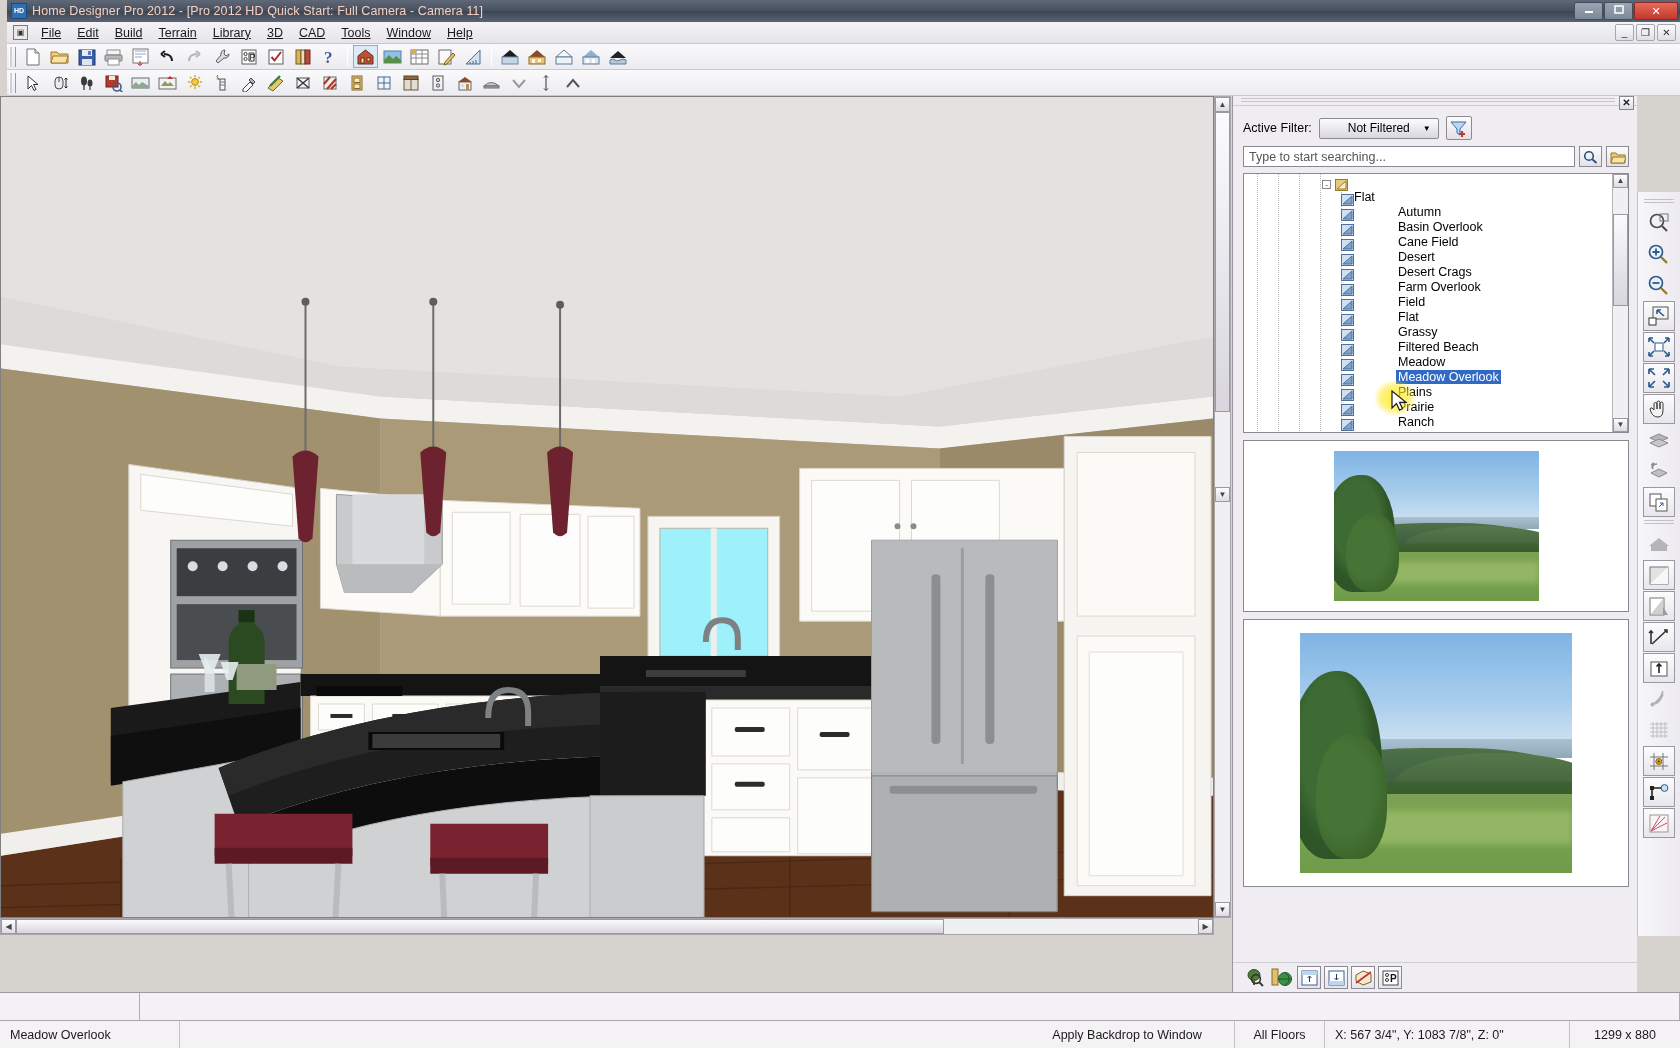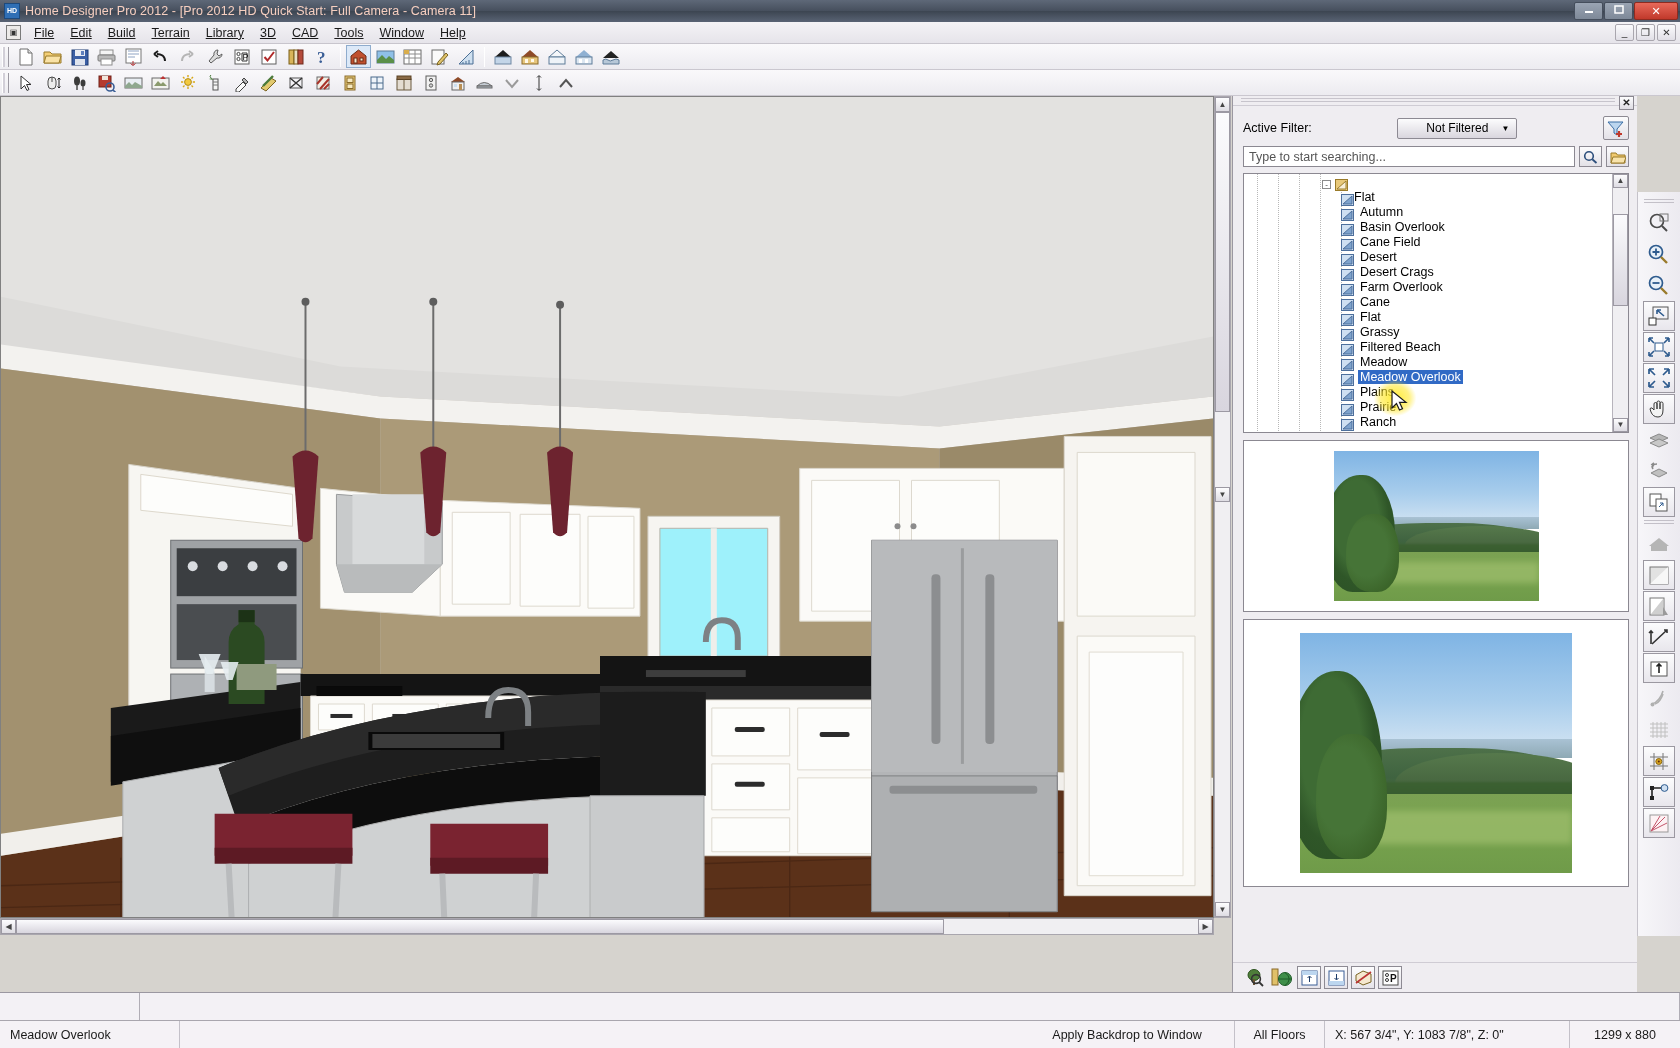--- a/index.html
+++ b/index.html
@@ -3,21 +3,21 @@
 <meta charset="utf-8">
 <style>
   * { box-sizing: border-box; margin: 0; padding: 0; }
   html, body {
     width: 1680px; height: 1048px;
     overflow: hidden;
     font-family: "Liberation Sans", sans-serif;
     font-size: 12px;
     background: #d6d3ce;
   }
-  .app { position: relative; width: 1680px; height: 1048px; }
+  .app { position: relative; width: 1680px; height: 1048px; padding-left: 7px; }
 
   
   .titlebar {
     height: 22px;
     background: linear-gradient(to bottom, #5e6878 0%, #47505e 48%, #3d4652 52%, #596374 100%);
     display: flex; align-items: center;
     padding-left: 4px;
     color: #f4c9b8;
     position: relative;
   }
@@ -127,21 +127,21 @@
     border:1px solid #8a8790; background:linear-gradient(to bottom,#fdfdfe,#dedce3);
     font-size:10px;font-weight:bold;line-height:12px;text-align:center;color:#222;
   }
   .lp-tabrow { height: 22px; padding-left: 8px; border-bottom: 1px solid #9b98a1; }
   .lp-tab {
     display:inline-block; padding: 3px 9px 4px;
     background: #f7f6f9; border: 1px solid #9b98a1; border-bottom: none;
     font-size: 12.5px; position: relative; top: 1px;
   }
   .lp-body { padding: 6px 8px 0 10px; }
-  .filterrow { display:flex; align-items:center; gap:7px; margin: 4px 0 6px 0; justify-content: space-between;}
+  .filterrow { display:flex; align-items:center; gap:7px; margin: 4px 0 6px 0;}
   .filterlabel { font-size:12.5px; }
   .filtersel {
     width: 120px; height: 21px;
     background: linear-gradient(to bottom,#fcfcfd,#d9d6de);
     border:1px solid #8d8a93; border-radius:2px;
     display:flex;align-items:center;justify-content:center;
     font-size:12px; position:relative;
   }
   .filtersel .caret { position:absolute; right:7px; font-size:8px; }
   .filterbtn {
@@ -160,21 +160,21 @@
 
   
   .treewrap {
     margin-top: 6px;
     height: 260px; background:#fff; border:1px solid #8b8891;
     position:relative; overflow:hidden;
   }
   .tree { position:absolute; left:0; top:3px; right:17px; bottom:0; overflow:hidden;}
   .tnode { height: 15px; display:flex; align-items:center; font-size:12.5px; white-space:nowrap;}
   .tnode.root { padding-left: 78px; }
-  .tnode.child { padding-left: 97px; }
+  .tnode.child { padding-left: 97px; gap: 38px; }
   .tnode.sel .tlabel { background:#316ac5; color:#fff; }
   .tlabel { padding: 0 2px; margin-top: 24px; }
   .texp { width:9px;height:9px;border:1px solid #8a8a8a;background:#fff;
     font-size:8px;line-height:7px;text-align:center;margin-right:4px;color:#333;}
   .ticon { width:13px;height:12px;margin-right:4px;flex:0 0 auto;}
   .guides { position:absolute; top:0; bottom:0; width:1px;
     background: repeating-linear-gradient(to bottom,#b8b8b8 0 1px,transparent 1px 2px); }
   .tree-sb {
     position:absolute; right:0; top:0; bottom:0; width:16px;
     background:#f0eff2; border-left:1px solid #b7b4bc;
@@ -853,21 +853,21 @@
                     <rect x="0.5" y="0.5" width="12" height="11" fill="#cfe0f2" stroke="#4d6f9c"></rect>
                     <path d="M2 10L11 2v8z" fill="#7fa3cd" stroke="#4d6f9c"></path>
                   </svg></span>
               <span class="tlabel">Farm Overlook</span>
             </div>
             <div class="tnode child">
               <span class="ticon"><svg width="13" height="12">
                     <rect x="0.5" y="0.5" width="12" height="11" fill="#cfe0f2" stroke="#4d6f9c"></rect>
                     <path d="M2 10L11 2v8z" fill="#7fa3cd" stroke="#4d6f9c"></path>
                   </svg></span>
-              <span class="tlabel">Cane</span>
+              <span class="tlabel">Field</span>
             </div>
             <div class="tnode child">
               <span class="ticon"><svg width="13" height="12">
                     <rect x="0.5" y="0.5" width="12" height="11" fill="#cfe0f2" stroke="#4d6f9c"></rect>
                     <path d="M2 10L11 2v8z" fill="#7fa3cd" stroke="#4d6f9c"></path>
                   </svg></span>
               <span class="tlabel">Flat</span>
             </div>
             <div class="tnode child">
               <span class="ticon"><svg width="13" height="12">

